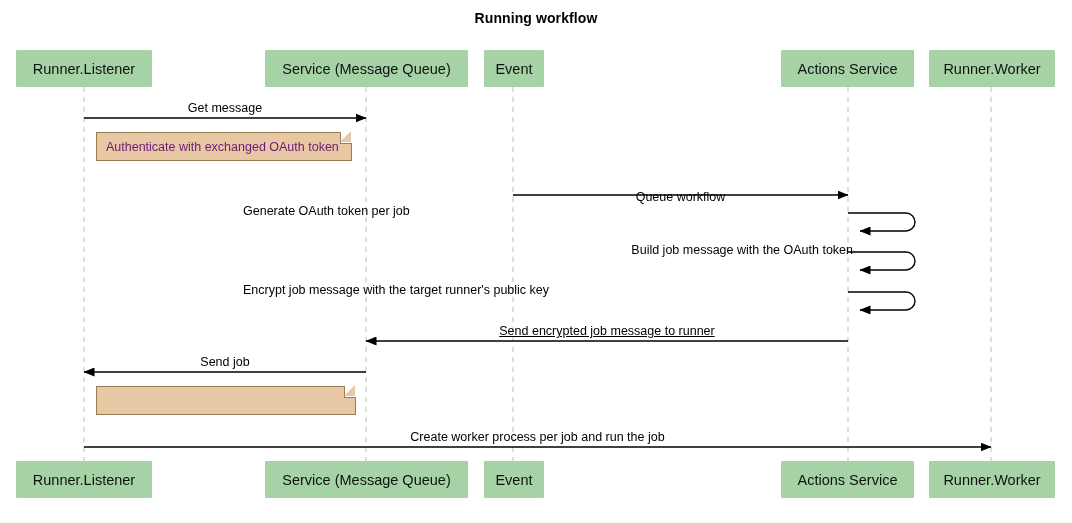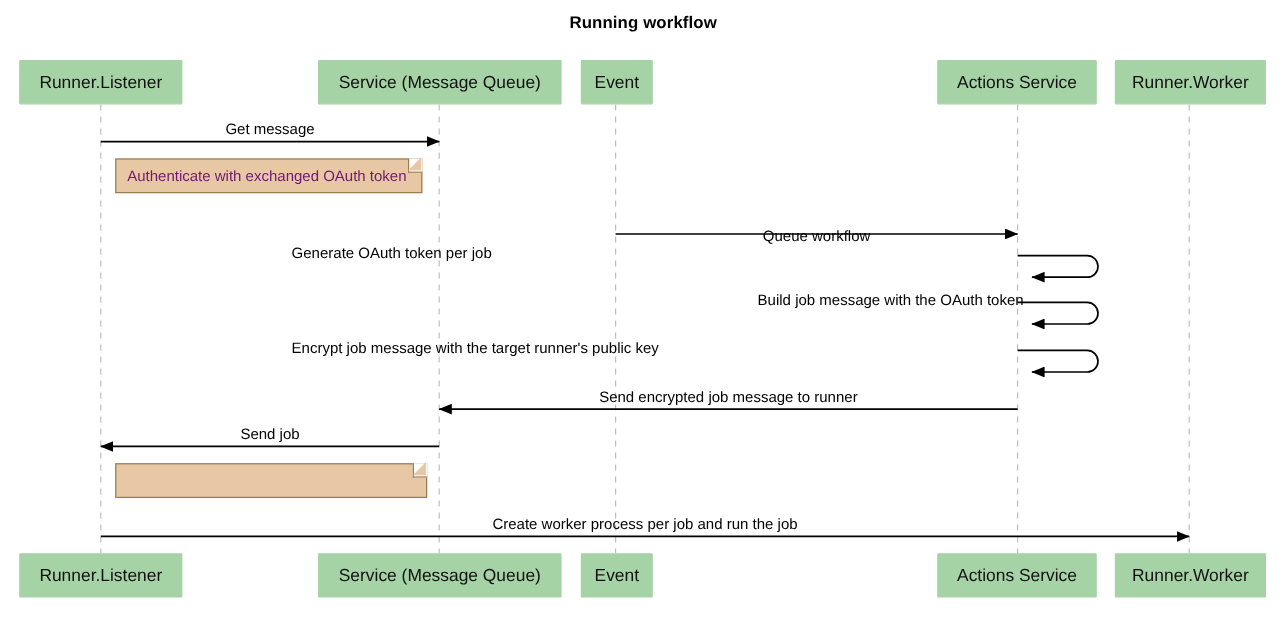--- a/index.html
+++ b/index.html
@@ -148,21 +148,21 @@
       <div class="participant" style="left: 781px; top: 461px; width: 133px;">
         <span>Actions Service</span>
       </div>
       <div class="participant" style="left: 929px; top: 461px; width: 126px;">
         <span>Runner.Worker</span>
       </div>
     </div>
   <div id="labels-layer">
       <div class="msg-label" style="left: -75px; width: 600px; top: 101px;">Get message</div>
       <div class="msg-label" style="left: 380.5px; width: 600px; top: 178px; margin-top: 12px;">Queue workflow</div>
-      <div class="msg-label" style="left: 307px; width: 600px; top: 324px;">Send encrypted job message to runner</div>
+      <div class="msg-label" style="left: 307px; width: 600px; top: 324px; text-decoration: underline;">Send encrypted job message to runner</div>
       <div class="msg-label" style="left: -75px; width: 600px; top: 355px;">Send job</div>
       <div class="msg-label" style="left: 237.5px; width: 600px; top: 430px;">Create worker process per job and run the job</div>
       <div class="msg-label" style="left: 243px; width: 600px; text-align: left; top: 204px;">Generate OAuth token per job</div>
       <div class="msg-label" style="left: 253px; width: 600px; text-align: right; top: 243px;">Build job message with the OAuth token</div>
       <div class="msg-label" style="left: 243px; width: 600px; text-align: left; top: 283px;">Encrypt job message with the target runner's public key</div>
     </div>
   <div id="notes-layer">
       <div class="note" style="left: 96px; top: 132px; width: 256px;">
         <span>Authenticate with exchanged OAuth token</span>
         <span class="note-fold"></span>

